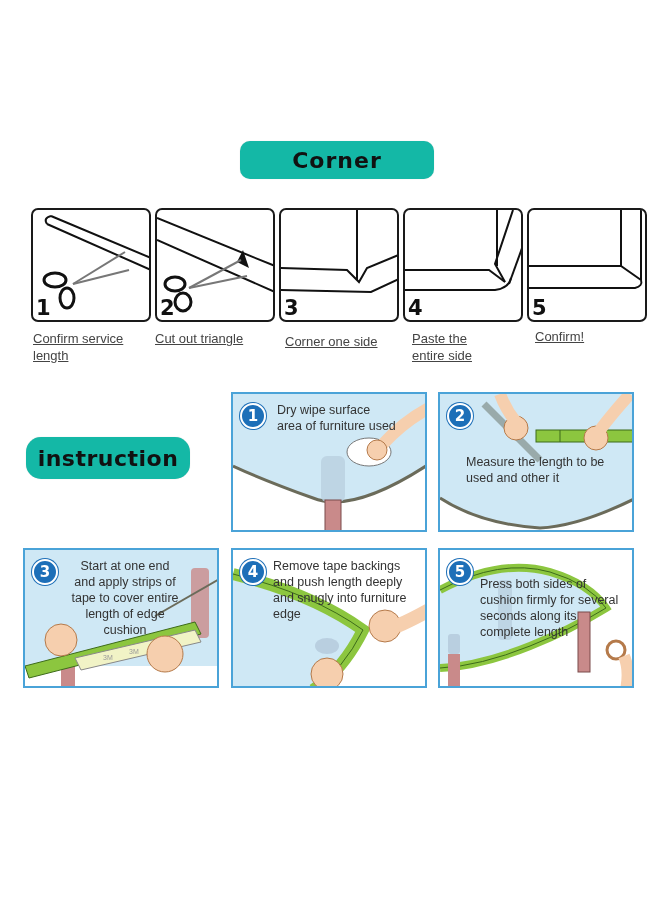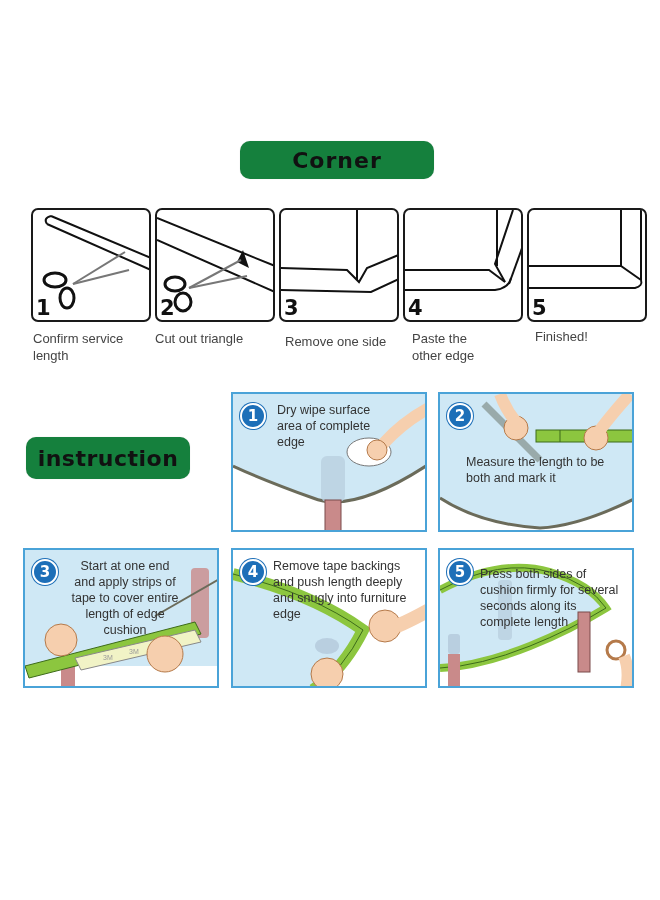--- a/index.html
+++ b/index.html
@@ -1,23 +1,23 @@
 <!DOCTYPE html>
 <html><head>
 <meta charset="utf-8">
 <style>
   html, body { margin:0; padding:0; background:#ffffff; }
   body { width:660px; height:900px; position:relative; overflow:hidden; font-family:"Liberation Sans", sans-serif; }
-  .pill { position:absolute; background:#15803d; border-radius:10px; display:flex; align-items:center; justify-content:center; font-family:"DejaVu Sans", sans-serif; font-weight:bold; color:#111; box-shadow:0 0 1px rgba(0,0,0,.2); }
+  .pill { position:absolute; background:#14b8a6; border-radius:10px; display:flex; align-items:center; justify-content:center; font-family:"DejaVu Sans", sans-serif; font-weight:bold; color:#111; box-shadow:0 0 1px rgba(0,0,0,.2); }
   #corner-pill { left:240px; top:141px; width:194px; height:38px; font-size:22px; letter-spacing:1px; }
-  #instr-pill { left:26px; top:437px; width:164px; height:42px; font-size:22px; letter-spacing:0.5px; }
+  #instr-pill { left:26px; top:437px; width:164px; height:42px; font-size:22px; letter-spacing:0.5px;border-radius:15px; }
   .cbox { position:absolute; top:208px; width:120px; height:114px; border:2.5px solid #1a1a1a; border-radius:7px; box-sizing:border-box; background:#fff; overflow:hidden; }
   .cbox svg { position:absolute; left:0; top:0; }
   .cnum { position:absolute; left:3px; bottom:1px; font-family:"DejaVu Sans", sans-serif; font-weight:bold; font-size:21px; color:#111; line-height:1; }
-  .clabel { position:absolute; top:330px; font-size:13px; color:#444; line-height:17px; }
+  .clabel { position:absolute; top:330px; font-size:13px; color:#444; line-height:17px;text-decoration:underline; }
   .ipanel { position:absolute; width:196px; height:140px; border:2px solid #4aa3d8; box-sizing:border-box; background:#fff; overflow:hidden; }
   .ipanel svg { position:absolute; left:0; top:0; }
   .badge { position:absolute; left:7px; top:9px; width:22px; height:22px; border-radius:50%; background:#1d6fb8; border:2px solid #fff; box-shadow:0 0 0 1px #1d6fb8; color:#fff; font-weight:bold; font-size:15px; display:flex; align-items:center; justify-content:center; font-family:"DejaVu Sans", sans-serif; }
   .itext { position:absolute; font-size:12.5px; line-height:16px; color:#333; }
 </style>
 </head>
 <body>
 
 <div id="corner-pill" class="pill">Corner</div>
 
@@ -66,54 +66,54 @@
     <line x1="92" y1="0" x2="92" y2="56" stroke="#111" stroke-width="2"></line>
     <line x1="112" y1="0" x2="112" y2="70" stroke="#111" stroke-width="2"></line>
     <path d="M0,56 L92,56 L112,70" stroke="#111" stroke-width="2" fill="none"></path>
     <path d="M0,78 L106,78 Q114,76 112,70" stroke="#111" stroke-width="2" fill="none"></path>
   </svg>
   <span class="cnum">5</span>
 </div>
 
 <div class="clabel" style="left:33px; width:118px;">Confirm service length</div>
 <div class="clabel" style="left:155px; width:118px;">Cut out triangle</div>
-<div class="clabel" style="left:285px; top:333px; width:118px;">Remove one side</div>
-<div class="clabel" style="left:412px; width:80px;">Paste the other edge</div>
-<div class="clabel" style="left:535px; top:328px; width:118px;">Finished!</div>
+<div class="clabel" style="left:285px; top:333px; width:118px;">Corner one side</div>
+<div class="clabel" style="left:412px; width:80px;">Paste the entire side</div>
+<div class="clabel" style="left:535px; top:328px; width:118px;">Confirm!</div>
 
 <div id="instr-pill" class="pill">instruction</div>
 
 <div class="ipanel" style="left:231px; top:392px;">
   <svg width="196" height="140">
     <path d="M0,0 H196 V70 Q120,120 80,104 Q30,86 0,72 Z" fill="#cfe8f5"></path>
     <path d="M0,72 Q30,86 80,104 Q120,120 196,70" stroke="#6b6b5a" stroke-width="3" fill="none"></path>
     <rect x="88" y="62" width="24" height="46" rx="6" fill="#b9cfe0" opacity="0.8"></rect>
     <rect x="92" y="106" width="16" height="34" fill="#c98a8a" stroke="#7a4a4a"></rect>
     <ellipse cx="136" cy="58" rx="22" ry="14" fill="#fff" stroke="#777"></ellipse>
     <path d="M150,50 Q170,28 196,14" stroke="#f6cfae" stroke-width="12" fill="none"></path>
     <circle cx="144" cy="56" r="10" fill="#f6cfae" stroke="#b57a4a"></circle>
   </svg>
   <div class="badge">1</div>
-  <div class="itext" style="left:44px; top:8px; width:120px;">Dry wipe surface area of complete edge</div>
+  <div class="itext" style="left:44px; top:8px; width:120px;">Dry wipe surface area of furniture used</div>
 </div>
 
 <div class="ipanel" style="left:438px; top:392px;">
   <svg width="196" height="140">
     <path d="M0,0 H196 V104 Q140,132 100,134 Q40,130 0,104 Z" fill="#cfe8f5"></path>
     <path d="M0,104 Q40,130 100,134 Q140,132 196,104" stroke="#6b6b5a" stroke-width="3" fill="none"></path>
     <rect x="96" y="36" width="100" height="12" fill="#8cc63f" stroke="#3d6b1a"></rect>
     <line x1="120" y1="36" x2="120" y2="48" stroke="#3d6b1a"></line>
     <line x1="44" y1="10" x2="100" y2="66" stroke="#9aa" stroke-width="7"></line>
     <circle cx="76" cy="34" r="12" fill="#f6cfae" stroke="#b57a4a"></circle>
     <path d="M60,0 Q66,16 76,28" stroke="#f6cfae" stroke-width="12" fill="none"></path>
     <circle cx="156" cy="44" r="12" fill="#f6cfae" stroke="#b57a4a"></circle>
     <path d="M190,0 Q172,20 160,36" stroke="#f6cfae" stroke-width="12" fill="none"></path>
   </svg>
   <div class="badge">2</div>
-  <div class="itext" style="left:26px; top:60px; width:160px;">Measure the length to be both and mark it</div>
+  <div class="itext" style="left:26px; top:60px; width:160px;">Measure the length to be used and other it</div>
 </div>
 
 <div class="ipanel" style="left:23px; top:548px;">
   <svg width="196" height="140">
     <rect x="0" y="0" width="196" height="140" fill="#cfe8f5"></rect>
     <rect x="0" y="116" width="196" height="24" fill="#fff"></rect>
     <rect x="166" y="18" width="18" height="70" rx="4" fill="#c98a8a" opacity="0.8"></rect>
     <rect x="36" y="114" width="14" height="26" fill="#c98a8a"></rect>
     <line x1="130" y1="66" x2="196" y2="28" stroke="#6b6b5a" stroke-width="2"></line>
     <path d="M0,116 L170,72 L176,84 L4,128 Z" fill="#8cc63f" stroke="#3d6b1a"></path>
@@ -148,14 +148,14 @@
     <path d="M0,40 Q60,8 110,22 Q150,34 166,58 Q130,80 90,96 Q40,116 0,118" stroke="#8cc63f" stroke-width="8" fill="none"></path>
     <path d="M0,40 Q60,8 110,22 Q150,34 166,58 Q130,80 90,96 Q40,116 0,118" stroke="#3d6b1a" stroke-width="1" fill="none"></path>
     <rect x="58" y="30" width="14" height="60" rx="4" fill="#b9cfe0" opacity="0.8"></rect>
     <rect x="8" y="84" width="12" height="20" rx="3" fill="#b9cfe0"></rect>
     <rect x="8" y="104" width="12" height="36" fill="#c98a8a"></rect>
     <rect x="138" y="62" width="12" height="60" fill="#c98a8a" stroke="#7a4a4a"></rect>
     <circle cx="176" cy="100" r="9" fill="none" stroke="#b57a4a" stroke-width="3"></circle>
     <path d="M186,140 Q190,120 184,106" stroke="#f6cfae" stroke-width="12" fill="none"></path>
   </svg>
   <div class="badge">5</div>
-  <div class="itext" style="left:40px; top:16px; width:150px;">Press both sides of cushion firmly for several seconds along its complete length</div>
+  <div class="itext" style="left:40px; top:26px; width:150px;">Press both sides of cushion firmly for several seconds along its complete length</div>
 </div>
 
 </body></html>

